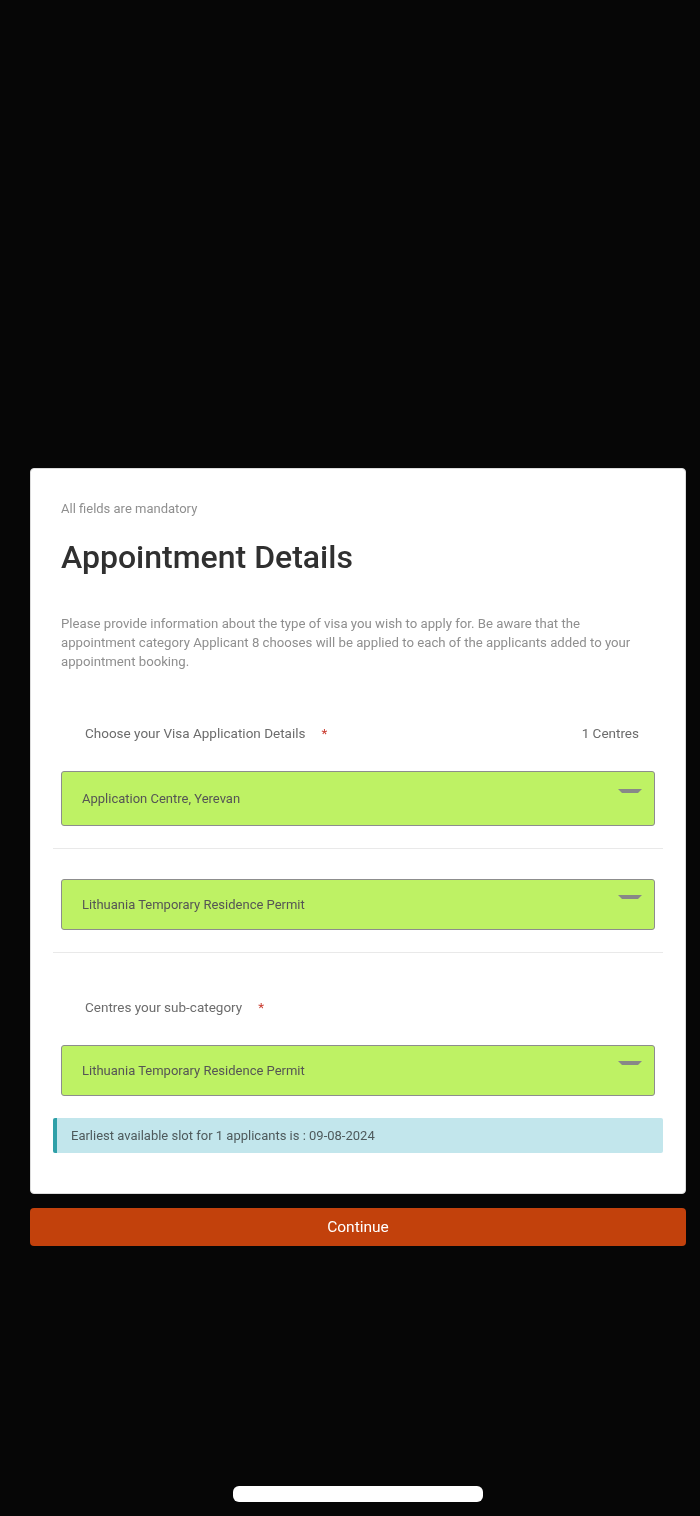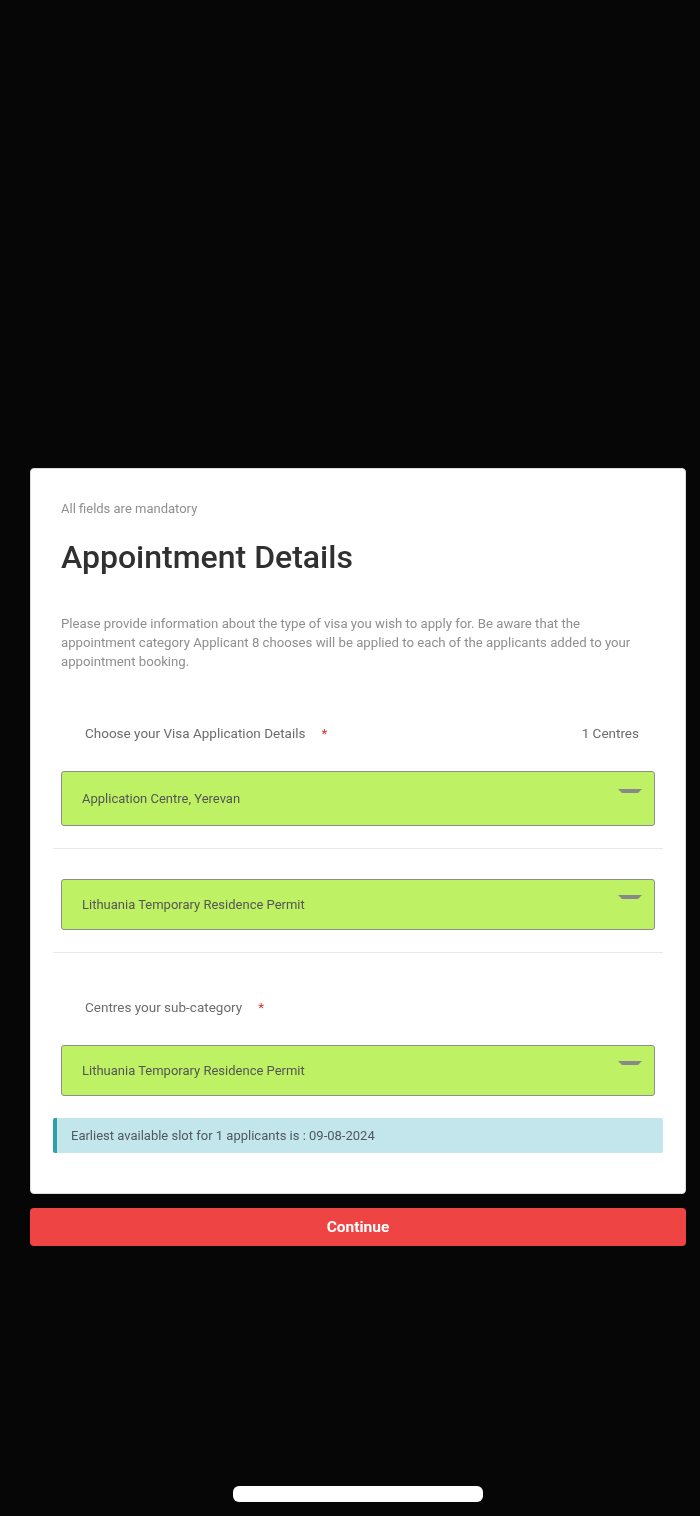--- a/index.html
+++ b/index.html
@@ -93,26 +93,26 @@
     border-left: 4px solid #2fa0a8;
     border-radius: 2px;
     padding: 10px 14px;
     font-size: 13px;
     color: #4e5a5c;
     margin-bottom: 10px;
   }
   .continue-btn {
     margin-top: 14px;
     width: 100%;
-    background: #ef4444;
+    background: #c2410c;
     border-radius: 4px;
     text-align: center;
     color: #ffffff;
     font-size: 15.5px;
-    font-weight: 700;
+    font-weight: 400;
     padding: 10px 0;
     cursor: pointer;
   }
   .home-indicator {
     position: absolute;
     bottom: 22px;
     left: 50%;
     transform: translateX(-50%);
     width: 250px;
     height: 8px;

